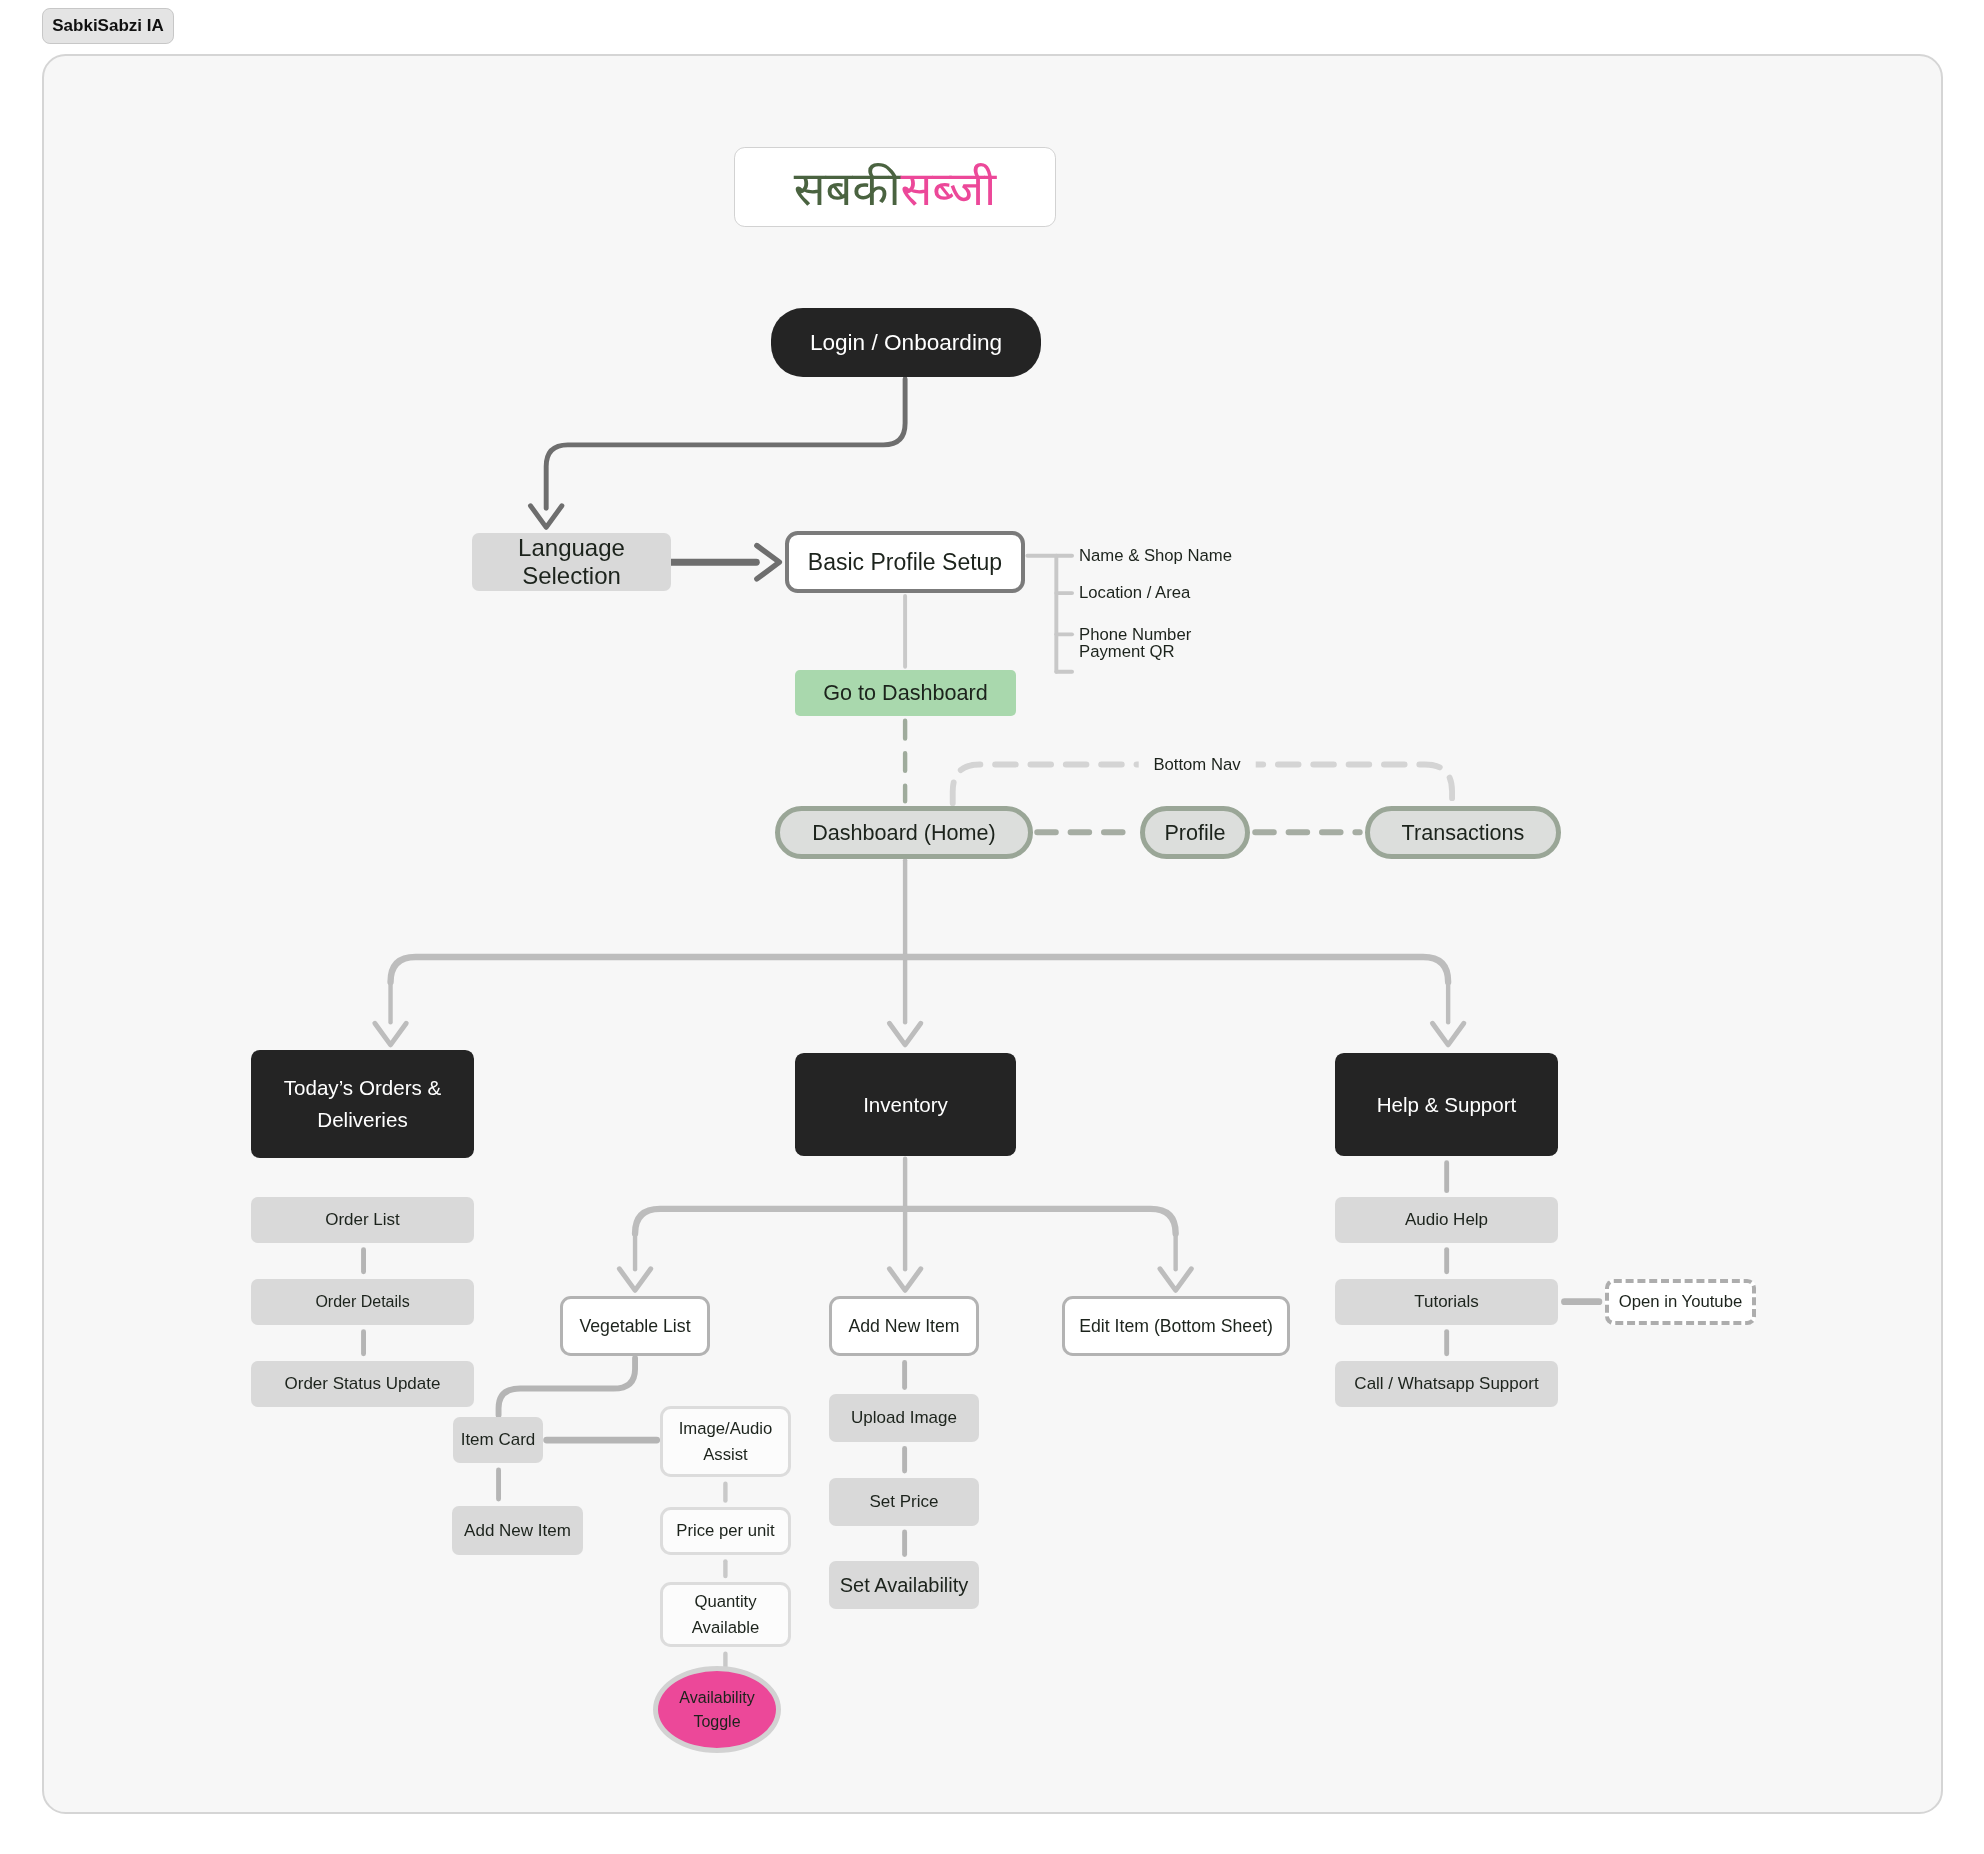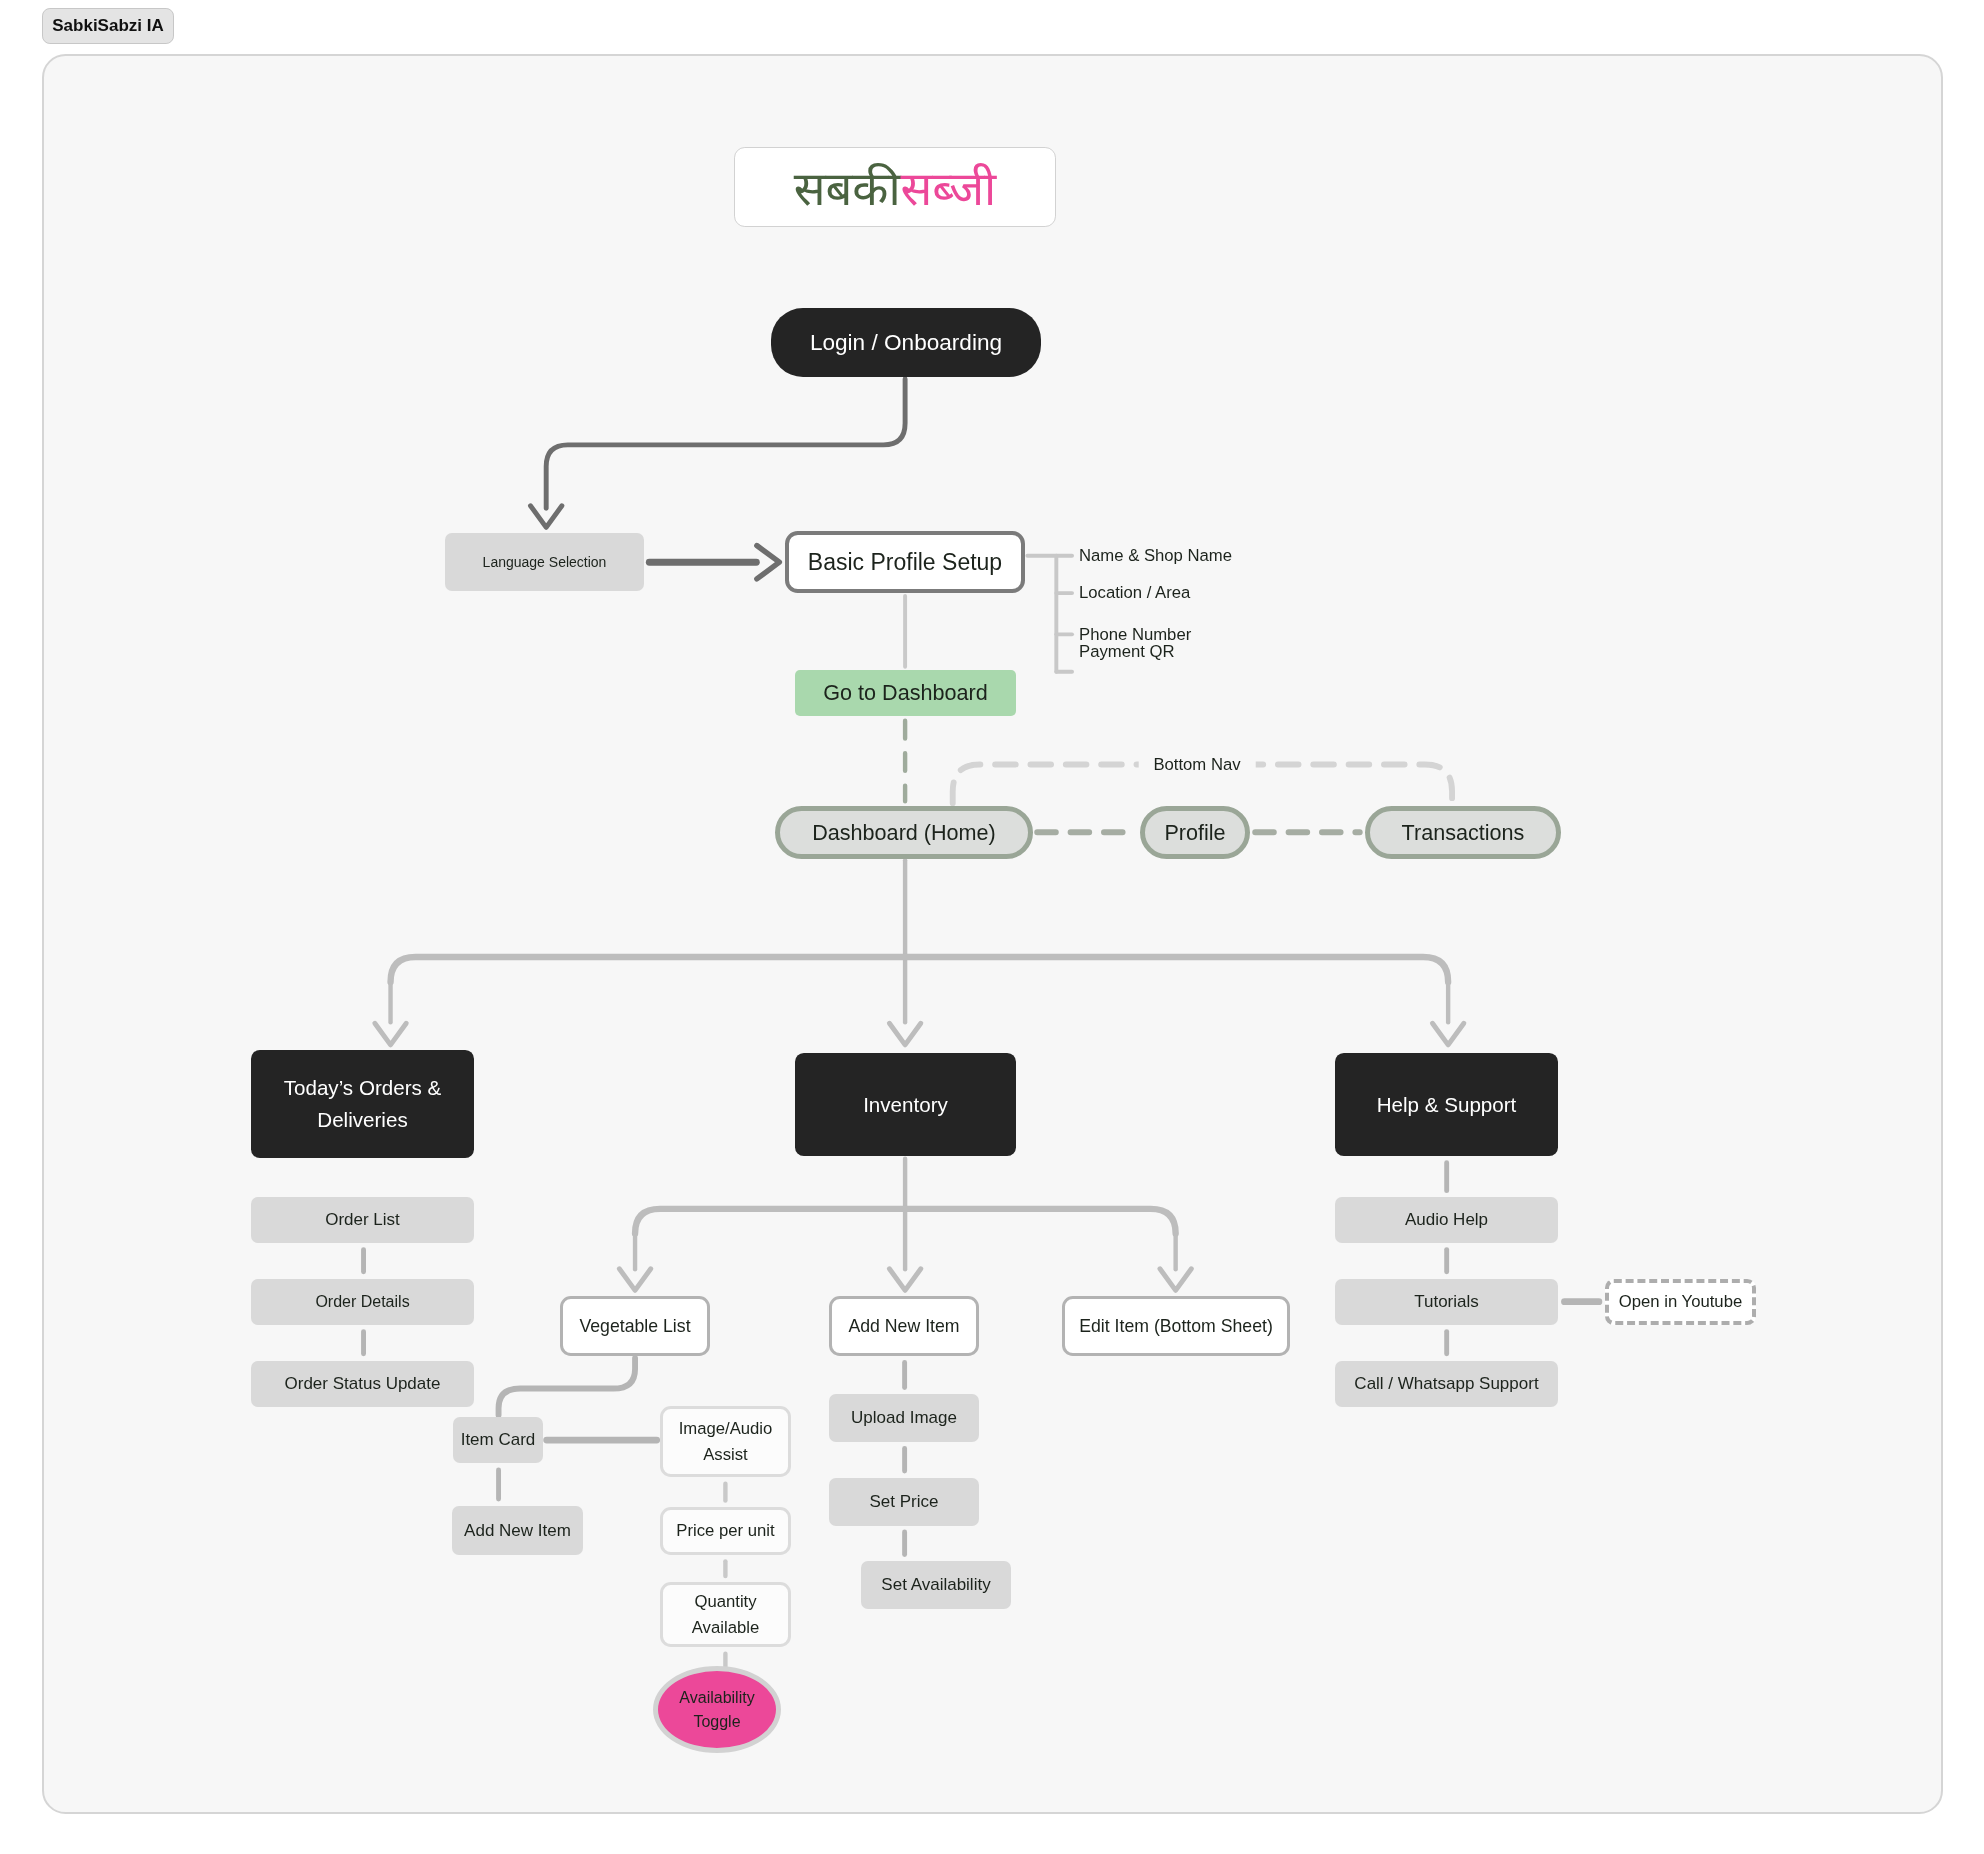--- a/index.html
+++ b/index.html
@@ -21,21 +21,21 @@
   .green{background:#a9d8ad;border-radius:4.9px;}
   .pill{background:#dcdedc;border:5.4px solid #9aa697;border-radius:26.5px;}
   .ellipse{background:#ec4899;border:5.4px solid #d2d2d2;border-radius:50%;}
 
   #logo{left:734px;top:147px;width:322px;height:80px;background:#ffffff;border:1.5px solid #d2d2d2;
         border-radius:10.8px;font-family:"Liberation Serif",serif;font-size:47px;white-space:nowrap;}
   #logo .lg1{color:#4a6340;}
   #logo .lg2{color:#ec4899;}
 
   #n-login{left:771px;top:308px;width:270px;height:69px;font-size:22.6px;border-radius:32px;}
-  #n-langsel{left:445px;top:533px;width:199px;height:58px;font-size:14px;}
+  #n-langsel{left:472px;top:533px;width:199px;height:58px;font-size:24px;}
   #n-basic{left:785px;top:531px;width:240px;height:62px;font-size:23px;background:#ffffff;
            border:4.4px solid #7b7b7b;border-radius:12.8px;}
   #n-godash{left:795px;top:670px;width:221px;height:46px;font-size:21.6px;}
   #n-dashhome{left:775px;top:806px;width:258px;height:53px;font-size:21.6px;}
   #n-profile{left:1140px;top:806px;width:110px;height:53px;font-size:21.6px;}
   #n-trans{left:1365px;top:806px;width:196px;height:53px;font-size:21.6px;}
   #n-todays{left:251px;top:1050px;width:223px;height:108px;font-size:20.6px;line-height:1.55;padding:0 14.7px;}
   #n-inventory{left:795px;top:1053px;width:221px;height:103px;font-size:20.6px;}
   #n-help{left:1335px;top:1053px;width:223px;height:103px;font-size:20.6px;}
   #n-orderlist{left:251px;top:1197px;width:223px;height:46px;font-size:17px;}
@@ -45,21 +45,21 @@
   #n-addnewitemw{left:829px;top:1296px;width:150px;height:60px;font-size:17.7px;}
   #n-edititem{left:1062px;top:1296px;width:228px;height:60px;font-size:17.7px;}
   #n-itemcard{left:453px;top:1417px;width:90px;height:46px;font-size:17px;}
   #n-addnewitemg{left:452px;top:1506px;width:131px;height:49px;font-size:17px;}
   #n-imgaudio{left:660px;top:1406px;width:131px;height:71px;font-size:16.7px;line-height:1.5;padding:0 8.8px;}
   #n-priceunit{left:660px;top:1507px;width:131px;height:48px;font-size:16.7px;}
   #n-qtyavail{left:660px;top:1582px;width:131px;height:65px;font-size:16.7px;line-height:1.5;padding:0 19.6px;}
   #n-availtoggle{left:653px;top:1666px;width:128px;height:87px;font-size:16px;line-height:1.5;padding:0 13.8px;}
   #n-uploadimg{left:829px;top:1394px;width:150px;height:48px;font-size:17px;}
   #n-setprice{left:829px;top:1478px;width:150px;height:48px;font-size:17px;}
-  #n-setavail{left:829px;top:1561px;width:150px;height:48px;font-size:17px;margin-left:32px;}
+  #n-setavail{left:829px;top:1561px;width:150px;height:48px;font-size:20px;}
   #n-audiohelp{left:1335px;top:1197px;width:223px;height:46px;font-size:17px;}
   #n-tutorials{left:1335px;top:1279px;width:223px;height:46px;font-size:17px;}
   #n-callwhatsapp{left:1335px;top:1361px;width:223px;height:46px;font-size:17px;}
   #n-openyoutube{left:1605px;top:1279px;width:151px;height:46px;font-size:16.7px;}
 
   .field-label{position:absolute;left:1079px;height:23.6px;line-height:23.6px;font-size:16.7px;
                color:#1c231c;z-index:2;white-space:nowrap;}
   #fl-0{top:544px;} #fl-1{top:581px;} #fl-2{top:623px;} #fl-3{top:640px;}
 
   #bottomnav-label{position:absolute;left:1197px;top:765px;transform:translate(-50%,-50%);

